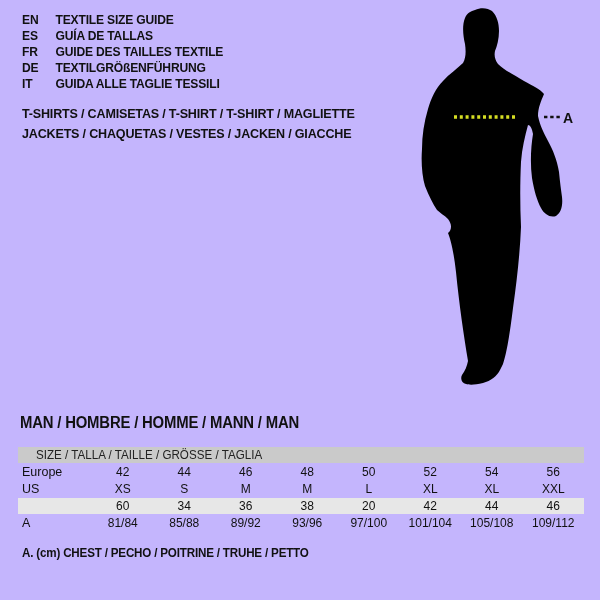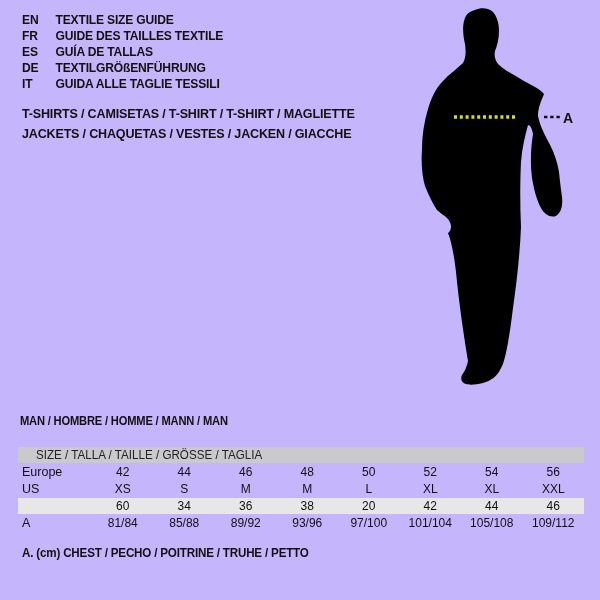--- a/index.html
+++ b/index.html
@@ -13,40 +13,40 @@
   .lang-row{height:16px;line-height:16px;font-size:13px;font-weight:bold;letter-spacing:-.2px;}
   .lang-code{display:inline-block;width:36px;}
   
   .cats{position:absolute;left:22px;top:104px;}
   .cat-line{height:20px;line-height:20px;font-size:13.5px;font-weight:bold;letter-spacing:-.2px;}
   
   .figure-wrap{position:absolute;left:405px;top:0;width:195px;height:400px;}
   .figure-wrap svg{display:block;width:195px;height:400px;}
   .measure-letter{font-family:"Liberation Sans",sans-serif;font-size:14px;font-weight:600;fill:#111;}
   
-  .man-title{position:absolute;left:20px;top:414px;font-size:12px;font-weight:bold;letter-spacing:-.2px;text-align:center;}
+  .man-title{position:absolute;left:20px;top:414px;font-size:16px;font-weight:bold;letter-spacing:-.2px;text-align:center;}
   
   .size-table{position:absolute;left:18px;top:447px;width:566px;font-size:12.5px;}
   .t-header{height:16px;line-height:16px;background:#cacaca;padding-left:18px;margin-bottom:1px;color:#222;}
   .t-row{display:flex;height:16px;line-height:16px;margin-bottom:1px;}
   .t-row.stripe{background:#e7e7e7;}
   .t-label{width:70px;padding-left:4px;}
   .t-cell{flex:1;text-align:center;font-size:12px;}
   
   .footnote{position:absolute;left:22px;top:546px;font-size:12.5px;font-weight:bold;letter-spacing:-.2px;}
 </style>
 </head>
 <body>
 
 <div id="canvas">
 
   <div class="langs">
     <div class="lang-row"><span class="cond"><span class="lang-code">EN</span><span>TEXTILE SIZE GUIDE</span></span></div>
+    <div class="lang-row"><span class="cond"><span class="lang-code">ES</span><span>GUÍA DE TALLAS</span></span></div>
     <div class="lang-row"><span class="cond"><span class="lang-code">FR</span><span>GUIDE DES TAILLES TEXTILE</span></span></div>
-    <div class="lang-row"><span class="cond"><span class="lang-code">ES</span><span>GUÍA DE TALLAS</span></span></div>
     <div class="lang-row"><span class="cond"><span class="lang-code">DE</span><span>TEXTILGRÖßENFÜHRUNG</span></span></div>
     <div class="lang-row"><span class="cond"><span class="lang-code">IT</span><span>GUIDA ALLE TAGLIE TESSILI</span></span></div>
   </div>
 
   <div class="cats">
     <div class="cat-line"><span class="cond">T-SHIRTS / CAMISETAS / T-SHIRT / T-SHIRT / MAGLIETTE</span></div>
     <div class="cat-line"><span class="cond">JACKETS / CHAQUETAS / VESTES / JACKEN / GIACCHE</span></div>
   </div>
 
   <div class="figure-wrap">

